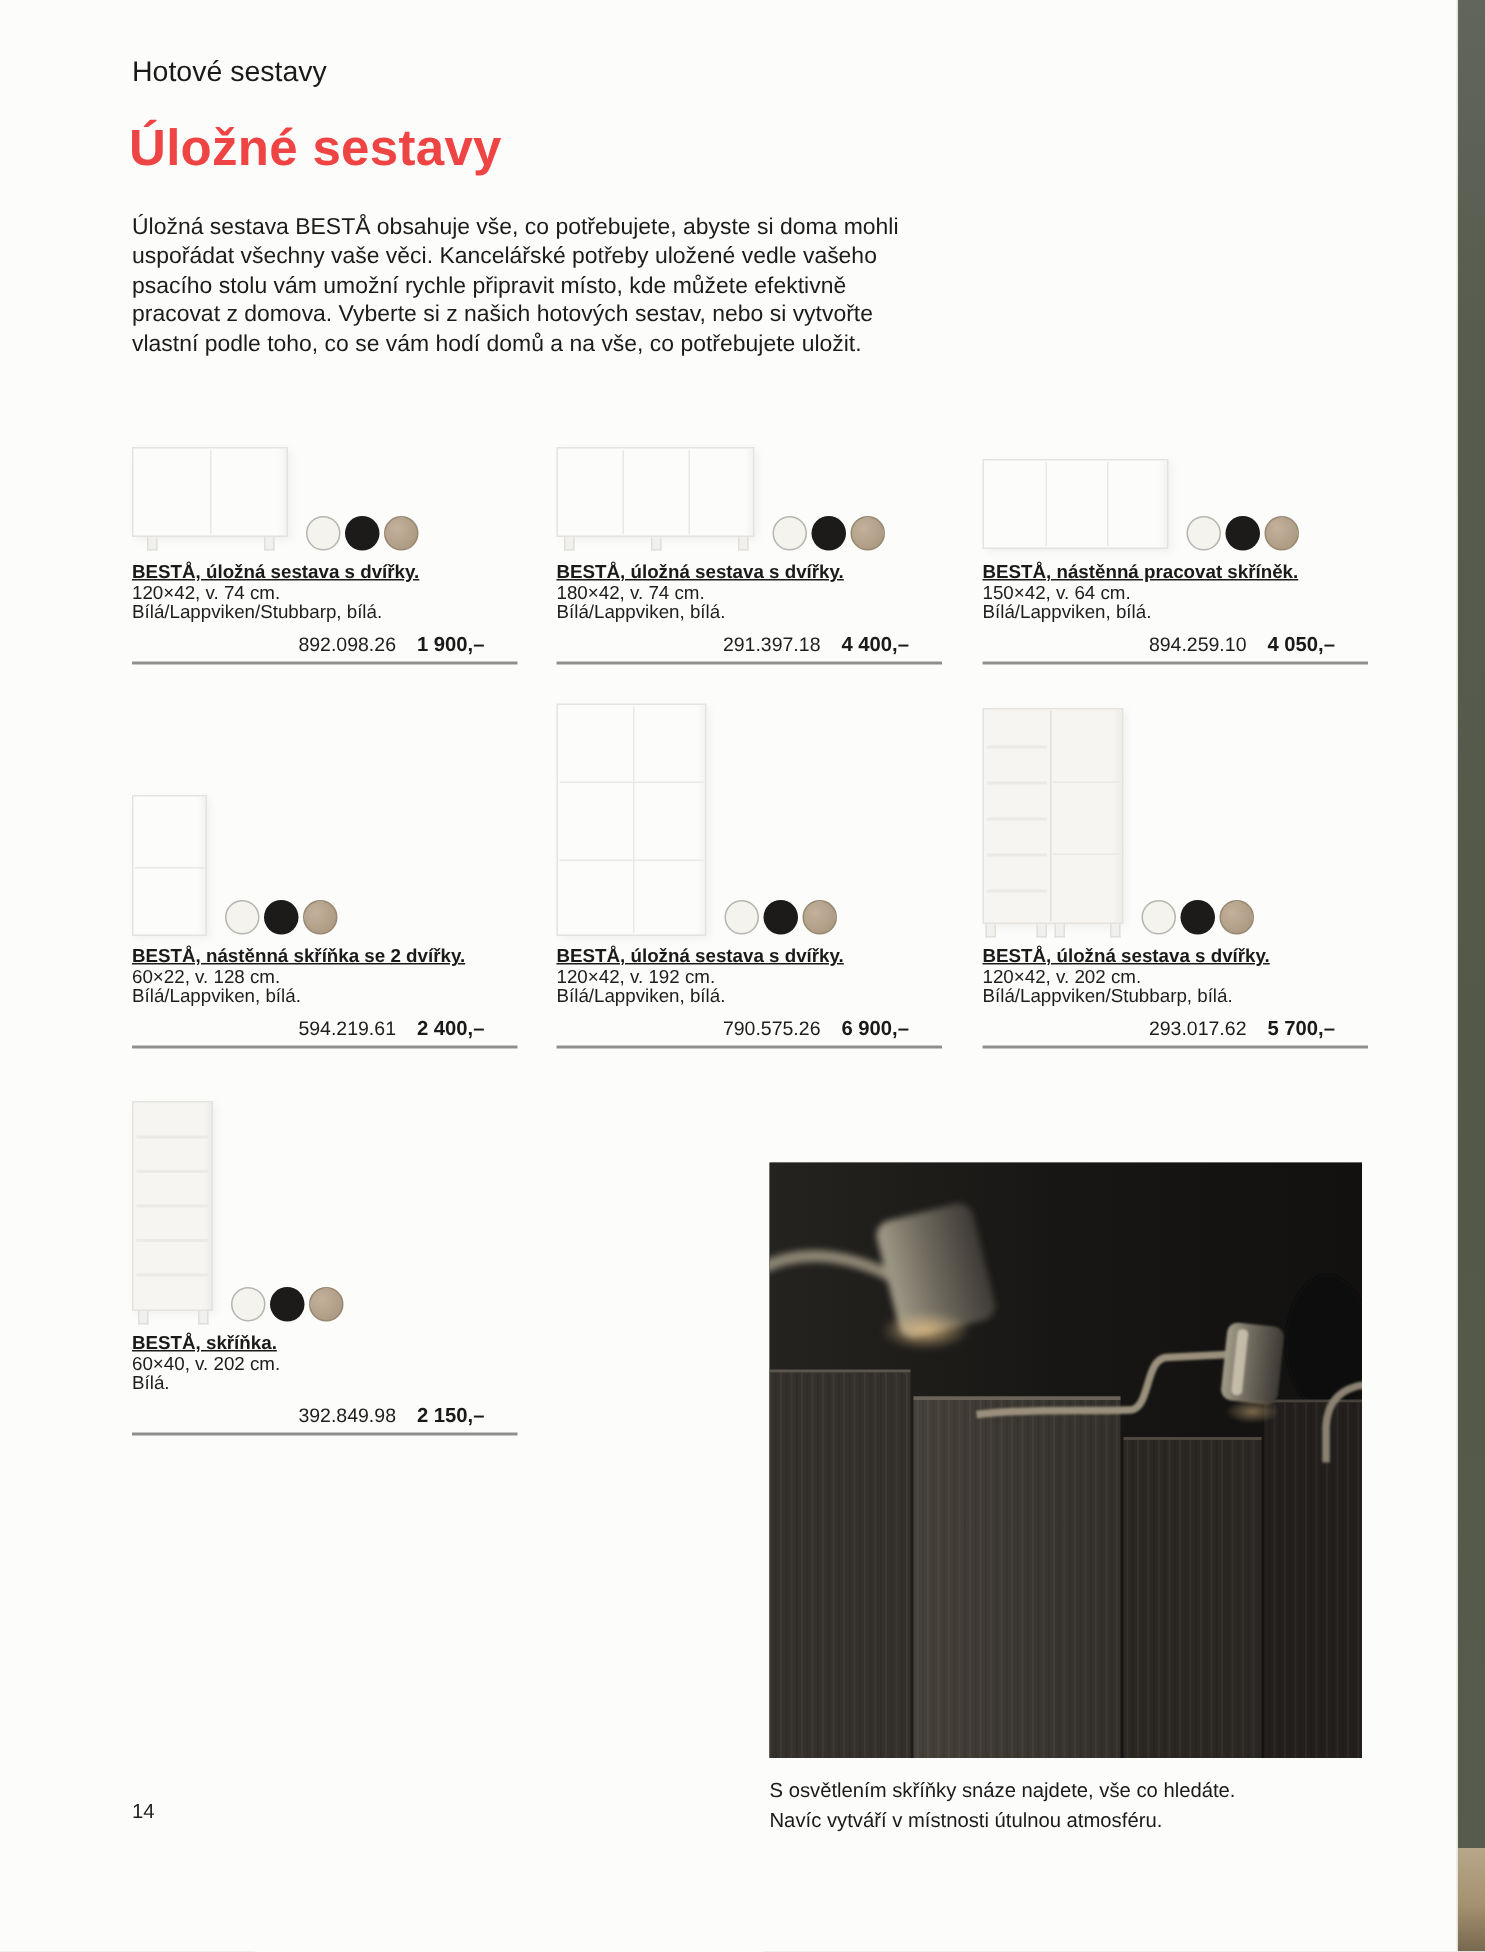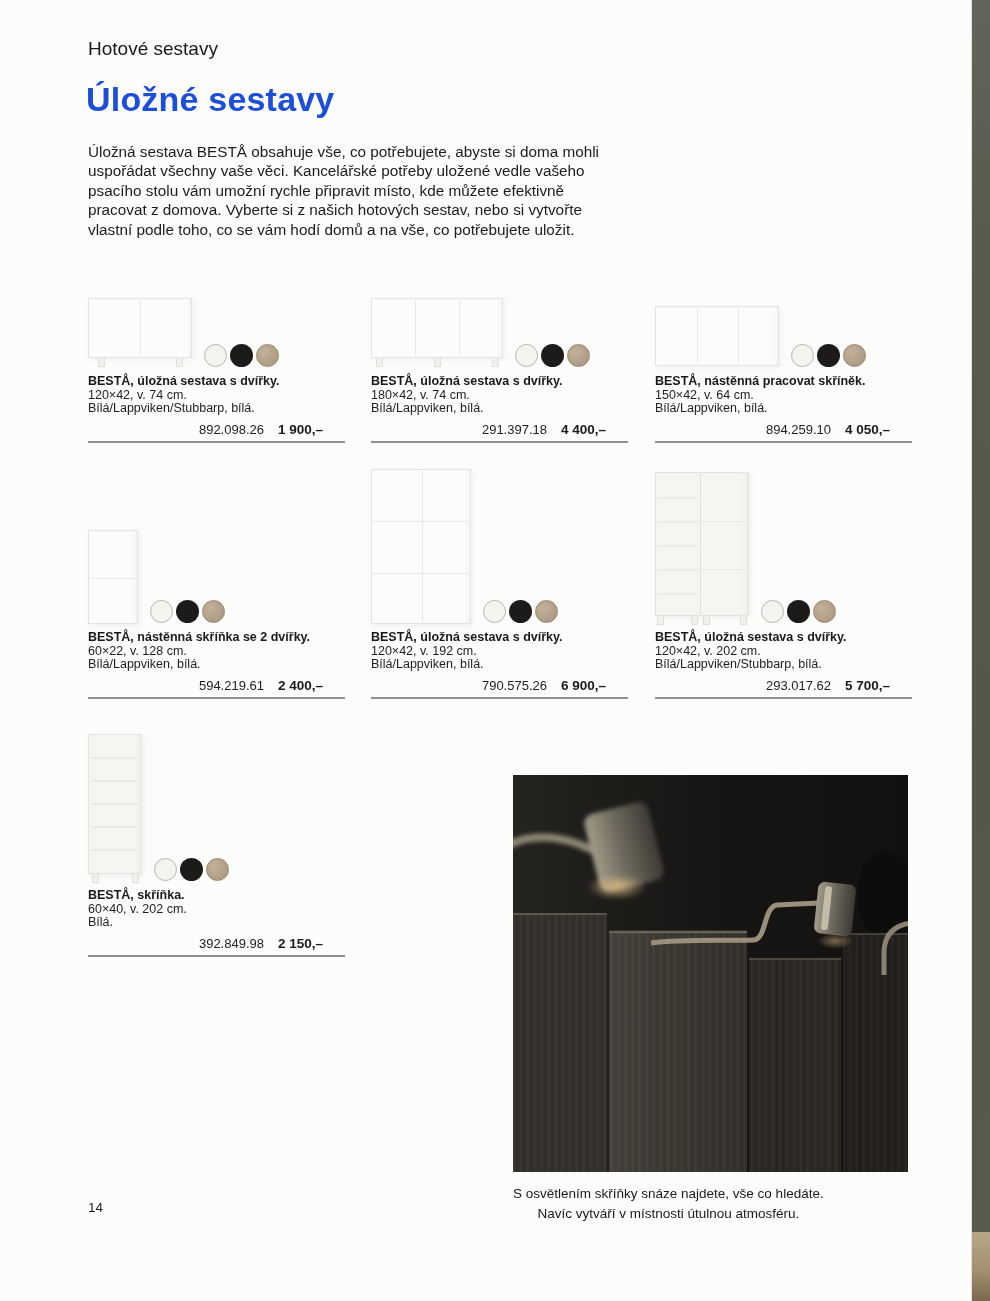--- a/index.html
+++ b/index.html
@@ -3,47 +3,47 @@
 <meta charset="utf-8">
 <style>
   html,body{margin:0;padding:0;background:#e9e9e7;}
   .page{
     position:relative;width:990px;height:1301px;margin:0 auto;
     background:#fcfcfa;overflow:hidden;
     font-family:"Liberation Sans","DejaVu Sans",sans-serif;color:#1a1a1a;
   }
   
   .eyebrow{position:absolute;left:88px;top:38px;font-size:19px;color:#1a1a1a;}
-  .headline{position:absolute;left:86px;top:80px;font-size:34px;font-weight:700;letter-spacing:.2px;color:#1d4ed8;}
+  .headline{position:absolute;left:86px;top:80px;font-size:34px;font-weight:700;letter-spacing:.2px;color:#ef4444;}
   .intro{position:absolute;left:88px;top:142px;width:532px;font-size:15.3px;line-height:19.4px;color:#1c1c1c;}
   
   .card{position:absolute;width:258px;}
   .figure{display:flex;align-items:flex-end;gap:12px;padding-bottom:2px;}
   .pimg{position:relative;}
   .pbody{position:absolute;left:0;top:0;background:#fcfcfa;border:1px solid #e4e3df;
          box-shadow:2px 2px 6px rgba(0,0,0,.05), inset -6px 0 7px -6px rgba(0,0,0,.08);}
   .pbody.open{background:#f6f5f1;}
   .vline{position:absolute;top:1px;bottom:1px;width:1px;background:#e9e8e4;}
   .hline{position:absolute;left:1px;right:1px;height:1px;background:#e9e8e4;}
   .shelf{position:absolute;left:2px;right:2px;height:2px;background:#eceae6;}
   .leg{position:absolute;width:5px;height:8px;background:#f1f0ec;border:1px solid #e0dfdb;border-top:none;}
   .swatches{display:flex;gap:3px;padding-bottom:1px;}
   .sw{width:23px;height:23px;border-radius:50%;box-sizing:border-box;}
   .sw-white{background:#f4f3ed;border:1px solid #b6b5af;}
   .sw-black{background:#1d1b19;}
   .sw-tan{background:radial-gradient(circle at 35% 35%,#c3b19b,#a6937c);border:1px solid #998871;}
-  .p-name{margin-top:5px;font-size:12.5px;font-weight:700;line-height:13.5px;}
+  .p-name{margin-top:5px;font-size:12.5px;font-weight:700;line-height:13.5px;text-decoration:underline;}
   .p-dims,.p-colors{font-size:12.5px;line-height:13.2px;color:#1e1e1e;}
   .p-pricerow{margin-top:7px;display:flex;align-items:baseline;height:15px;}
   .p-article{flex:0 0 176px;text-align:right;font-size:13px;color:#1e1e1e;}
   .p-price{flex:1;text-align:right;padding-right:23px;font-size:13.5px;font-weight:700;}
   .rule{margin-top:4px;border-bottom:2px solid #8f8f8f;width:257px;}
   
   .photo{position:absolute;left:513px;top:775px;width:395px;height:397px;background:#151413;}
-  .caption{position:absolute;left:513px;top:1184px;font-size:13.5px;line-height:20px;color:#1a1a1a;text-align:center;}
+  .caption{position:absolute;left:513px;top:1184px;font-size:13.5px;line-height:20px;color:#1a1a1a;}
   
   .pagenum{position:absolute;left:88px;top:1200px;font-size:13.5px;color:#222;text-align:center;}
   .edge{position:absolute;left:971px;top:0;width:19px;height:1301px;border-left:1px solid #e2e2dc;}
   .edge .olive{height:1232px;background:linear-gradient(180deg,#62665a 0%,#585c4f 18%,#545848 60%,#575b4d 100%);}
   .edge .wood{height:69px;background:linear-gradient(180deg,#b7a789 0%,#a4916f 55%,#77684e 100%);}
 </style>
 </head>
 <body>
 
 <div class="page">

